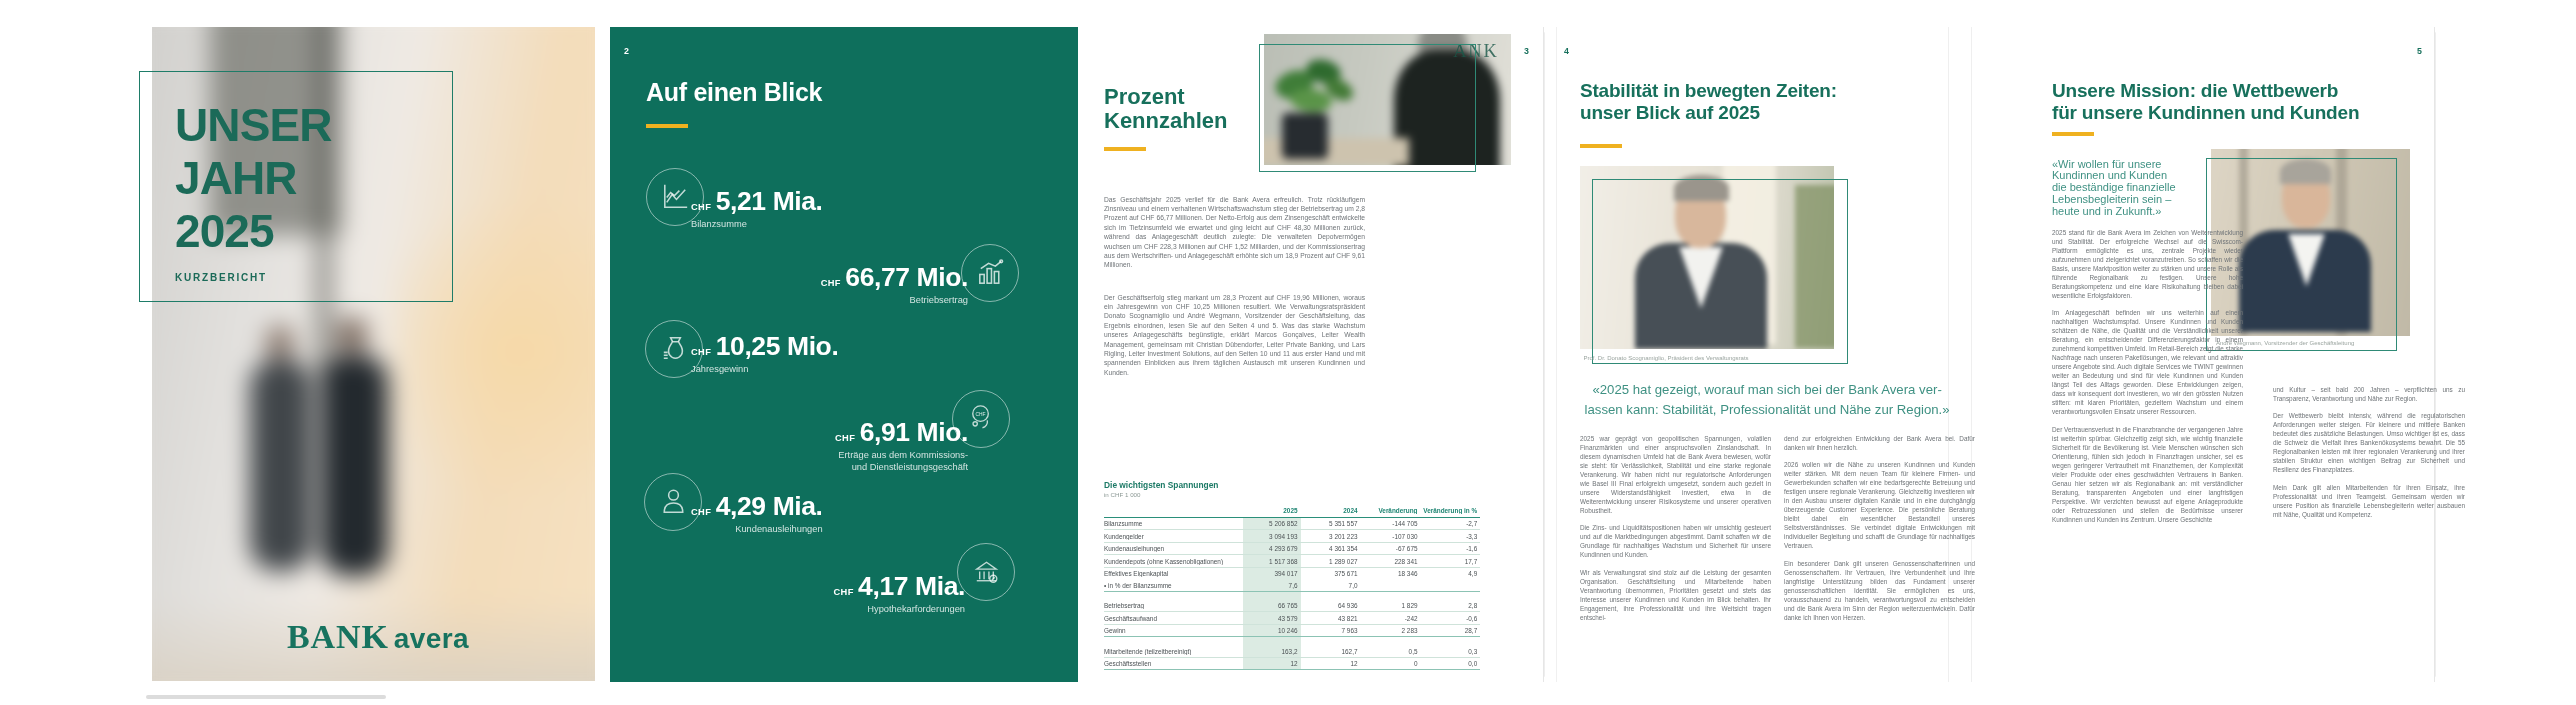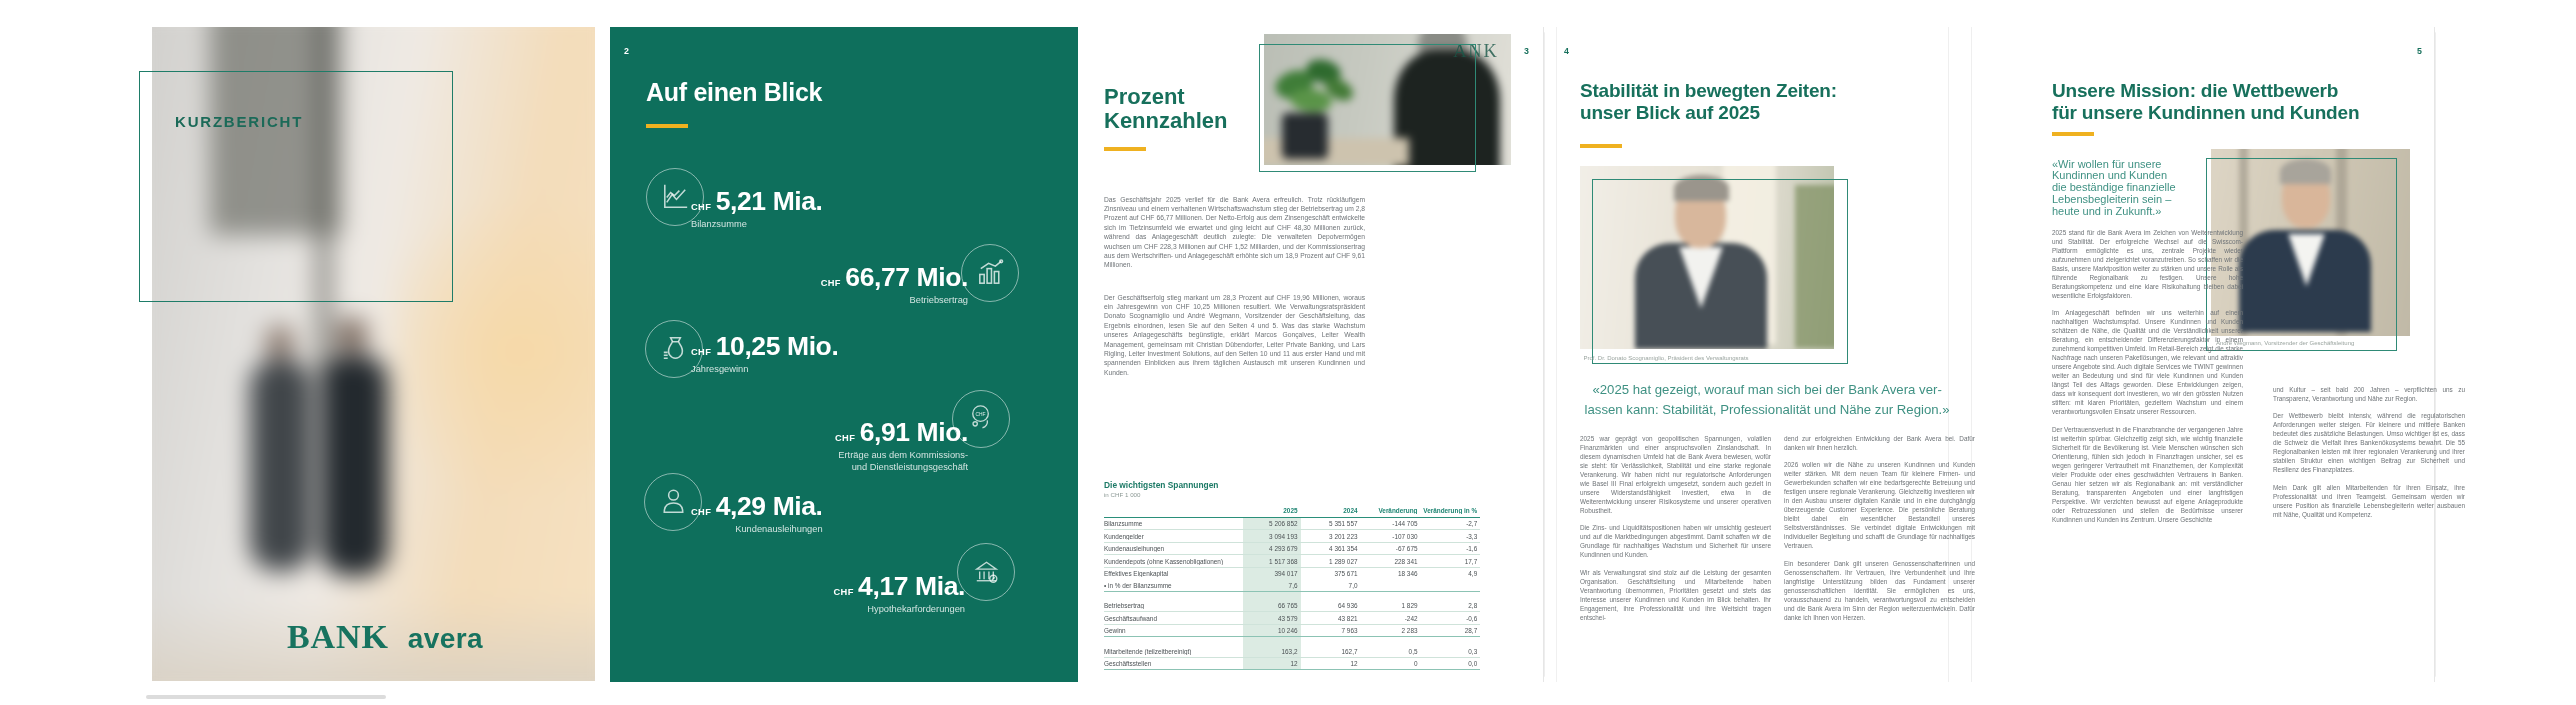--- a/index.html
+++ b/index.html
@@ -6,24 +6,24 @@
   #canvas{position:relative;width:2576px;height:706px;background:#ffffff;overflow:hidden;
           font-family:"Liberation Sans", sans-serif;color:#333;}
   .abs{position:absolute;}
 
   
   #cover{left:152px;top:26.5px;width:443px;height:654px;overflow:hidden;background:#e8e5e1;}
   #cover .blurwrap{position:absolute;inset:-21px;filter:blur(12.4px);}
   #cover .bg{position:absolute;inset:0;background:linear-gradient(100deg,#cfcecb 0%,#e4e2df 30%,#efeae4 48%,#f3dcba 72%,#f6e2c2 100%);}
   #title-box{left:139px;top:71px;width:314px;height:231px;border:1.8px solid #1e7c68;box-sizing:border-box;padding:26.5px 0 0 35px;}
   .cover-title{font-size:46px;line-height:53px;font-weight:700;letter-spacing:-0.9px;color:#1b6a58;}
-  .cover-subtitle{margin-top:14px;font-size:15px;font-weight:700;letter-spacing:1.8px;color:#1b6a58;}
+  .cover-subtitle{margin-top:14px;font-size:10px;font-weight:700;letter-spacing:1.8px;color:#1b6a58;}
   #cover-logo{left:287px;top:618px;color:#17735f;white-space:nowrap;}
   #cover-logo .bank{font-family:"Liberation Serif", serif;font-weight:700;font-size:34px;letter-spacing:0.9px;}
-  #cover-logo .avera{font-weight:700;font-size:28px;letter-spacing:0.4px;margin-left:19px;}
+  #cover-logo .avera{font-weight:700;font-size:28px;letter-spacing:0.4px;margin-left:5px;}
 
   
   #sheetA{left:610px;top:26.5px;width:933px;height:655px;background:#fff;
           border-right:0.9px solid #e6e6e6;box-shadow:6.2px 0 0 -5.3px #ededed;}
   #green-panel{left:0;top:0;width:468px;height:655px;background:var(--panel_green,#0e6f5c);overflow:hidden;}
   .pnum{font-size:8.8px;font-weight:700;}
   #p2num{left:14px;top:19.4px;color:#fff;}
   #p2head{left:36px;top:51px;font-size:25px;font-weight:700;color:#fff;letter-spacing:-0.3px;}
   .ybar{width:42px;height:4.4px;background:var(--accent_yellow,#efb120);}
   #p2bar{left:36px;top:97px;}
@@ -116,20 +116,25 @@
       <div class="blob" style="left:185px;top:0;width:16px;height:371px;background:#4c4f4a;opacity:.6;"></div>
       <div class="blob" style="left:265px;top:159px;width:247px;height:371px;background:radial-gradient(circle,#f6d9a8,transparent 70%);"></div>
       <div class="blob" style="left:134px;top:319px;width:30px;height:35px;background:#8c7b70;border-radius:50%;"></div>
       <div class="blob" style="left:119px;top:353px;width:62px;height:212px;background:#41464a;border-radius:26.5px;"></div>
       <div class="blob" style="left:205px;top:311px;width:32px;height:37px;background:#7b6a5f;border-radius:50%;"></div>
       <div class="blob" style="left:190px;top:349px;width:67px;height:221px;background:#23292e;border-radius:26.5px;"></div>
       <div class="blob" style="left:0;bottom:0;width:100%;height:106px;background:linear-gradient(rgba(0,0,0,0),#d9d0c2);"></div>
     </div>
   </div>
   <div id="title-box" class="abs">
+    <div class="cover-title">
+      <div>UNSER</div>
+      <div>JAHR</div>
+      <div>2025</div>
+    </div>
     <div class="cover-subtitle">KURZBERICHT</div>
   </div>
   <div id="cover-logo" class="abs">
     <span class="bank">BANK</span><span class="avera">avera</span>
   </div>
 
   <div id="sheetA" class="abs">
 
     <div id="green-panel" class="abs">
       <div id="p2num" class="abs pnum">2</div>

